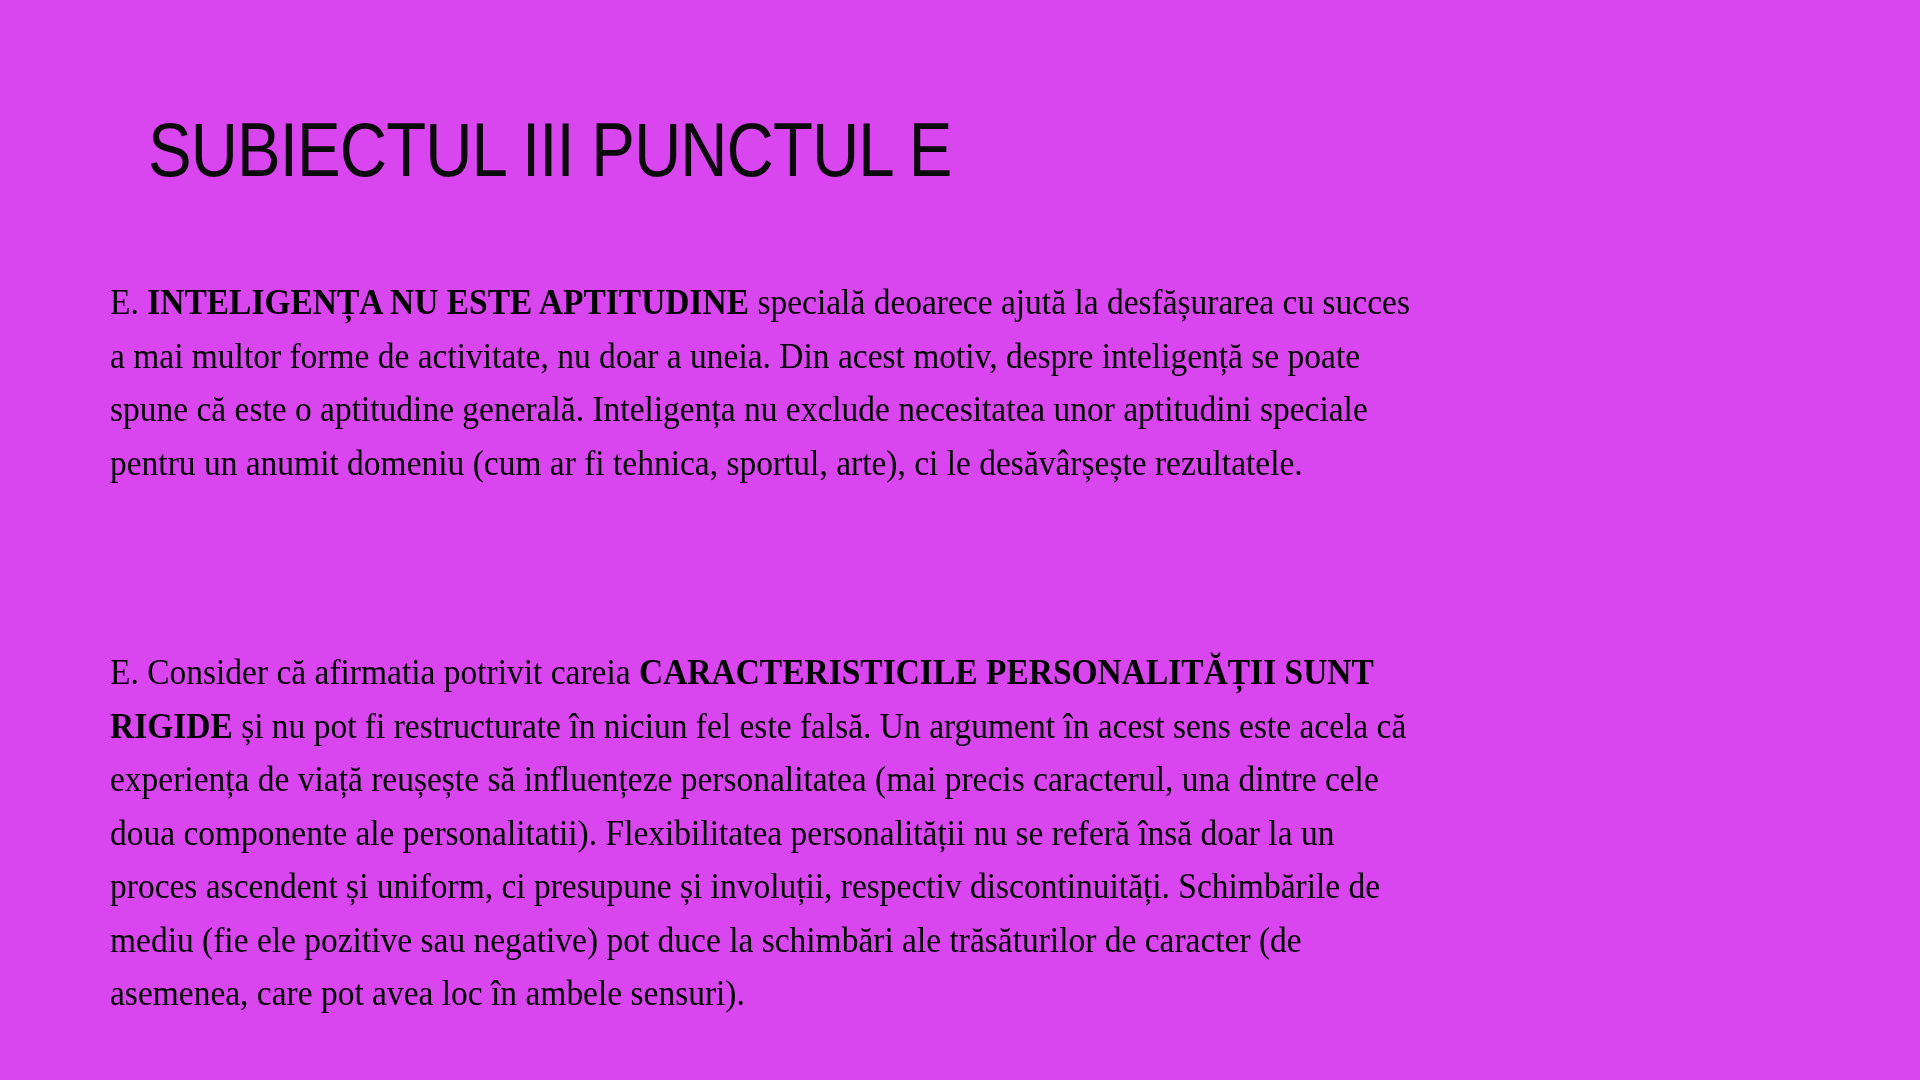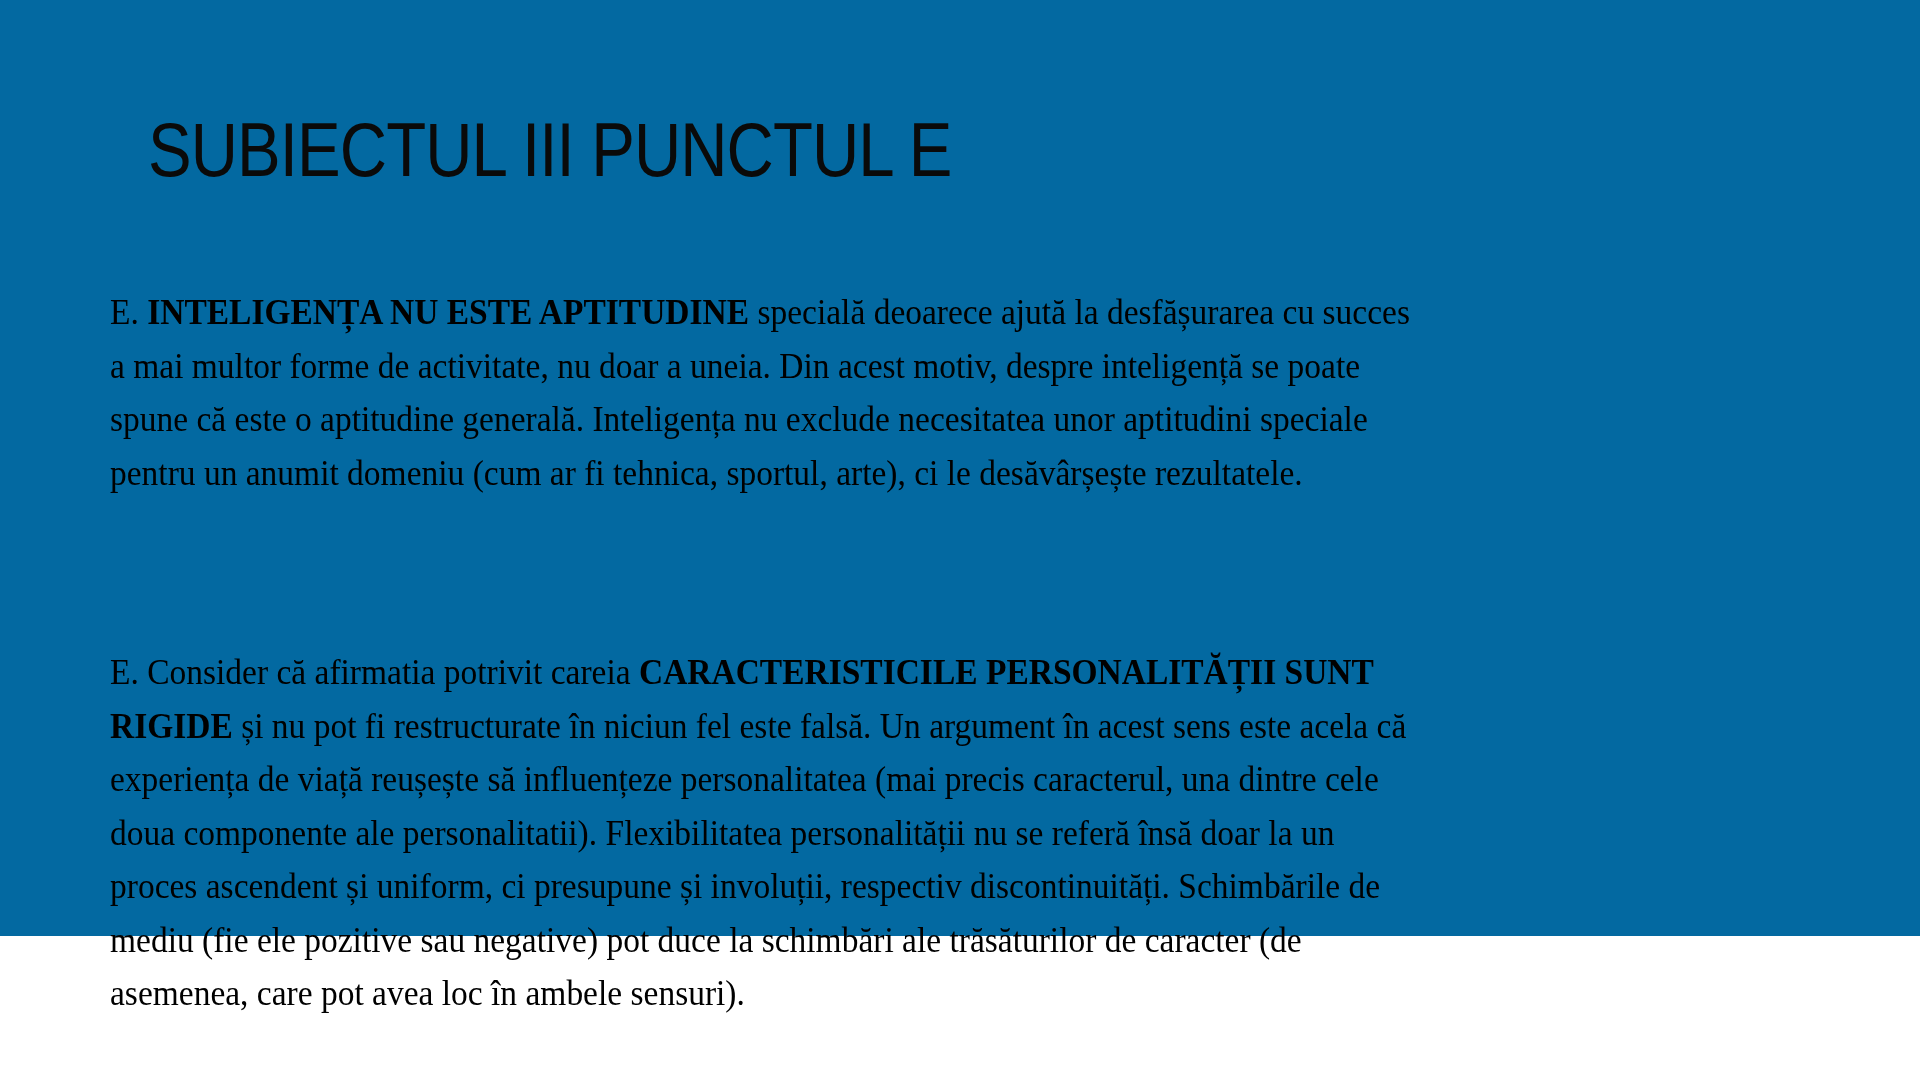--- a/index.html
+++ b/index.html
@@ -11,22 +11,22 @@
       width: 1920px;
       height: 1080px;
       position: relative;
       overflow: hidden;
       color: #000000;
     }
     .slide {
       position: absolute;
       left: 0; top: 0;
       width: 1920px;
-      height: 936px;
-      background: #0369a1;
+      height: 1080px;
+      background: #d946ef;
     }
     .title {
       position: absolute;
       left: 148px;
       top: 112px;
       font-family: "Liberation Sans", sans-serif;
       font-weight: normal;
       font-size: 76px;
       letter-spacing: -1px;
       line-height: 1;
@@ -46,21 +46,21 @@
     }
     .para .line {
       display: block;
       white-space: nowrap;
       transform: scaleX(0.93);
       transform-origin: left center;
     }
     .para b {
       font-weight: bold;
     }
-    #para1 { top: 276px; margin-top: 10px; }
+    #para1 { top: 276px; }
     #para2 { top: 646px; }
   </style>
 </head>
 <body>
 
 <div class="slide">
   <div class="title">SUBIECTUL III PUNCTUL E</div>
 
   <div class="para" id="para1">
     <span class="line">

